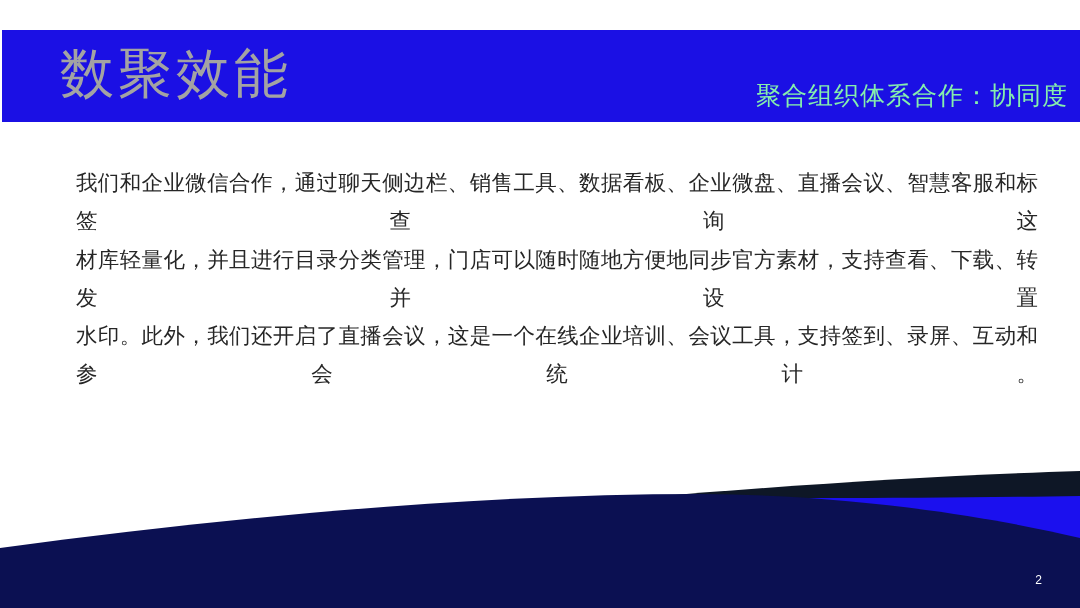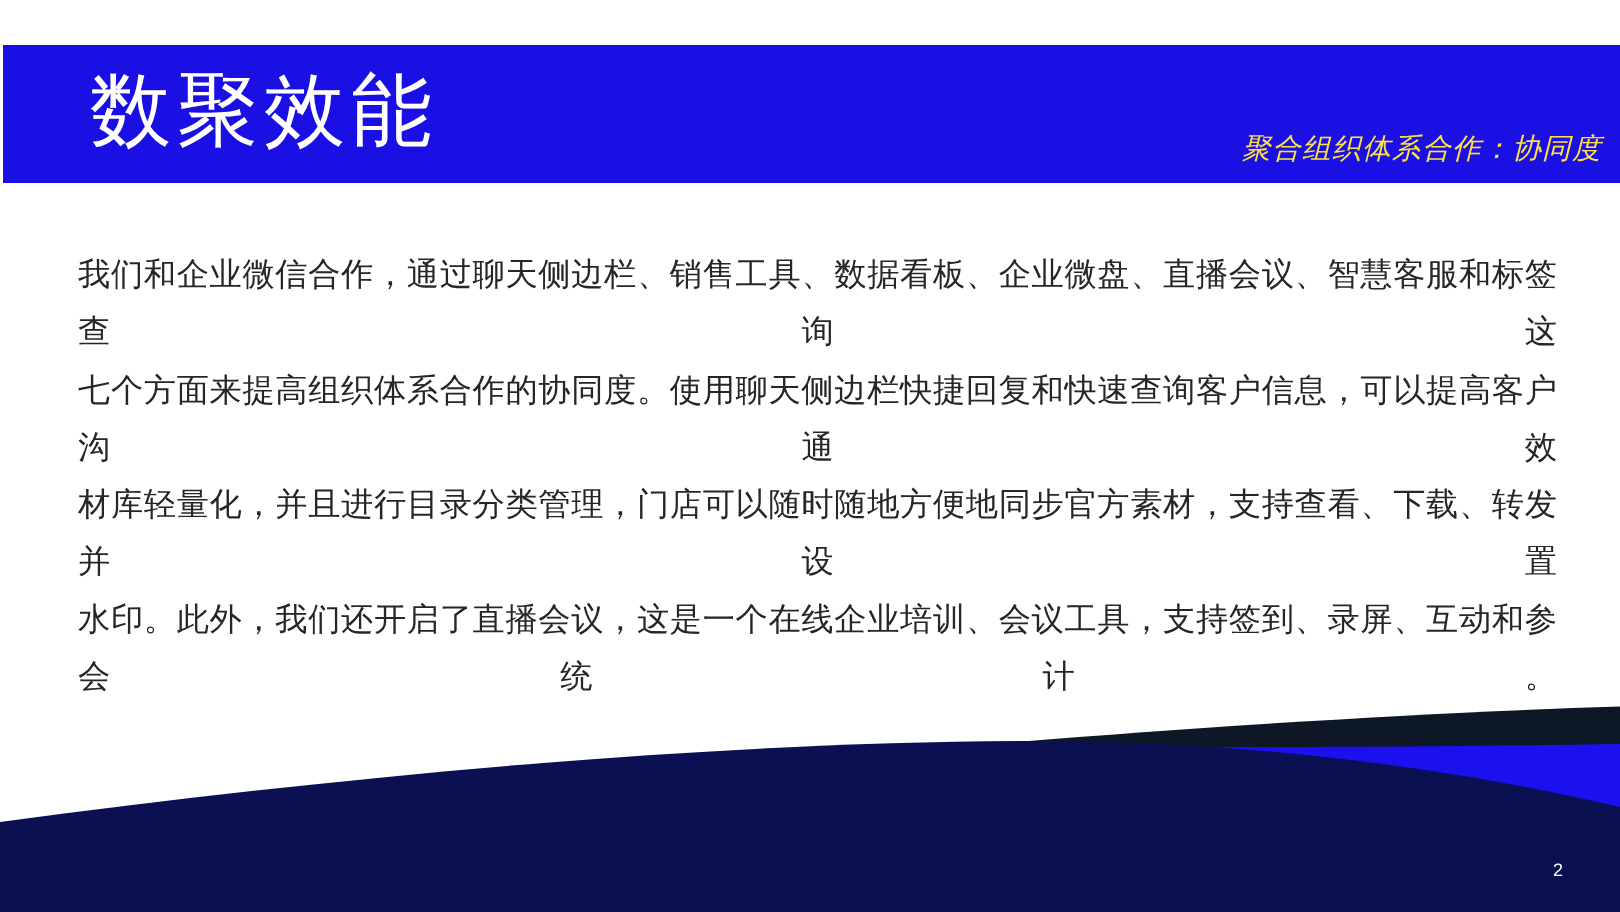--- a/index.html
+++ b/index.html
@@ -22,51 +22,51 @@
     left: 2px;
     right: 0;
     top: 30px;
     height: 92px;
     background: #1b10e4;
   }
   .slide-title {
     position: absolute;
     left: 58px;
     top: 8px;
-    color: #ffffff;
+    color: #a3a3a3;
     font-size: 54px;
     letter-spacing: 4px;
     font-weight: 400;
     white-space: nowrap;
   }
   .slide-subtitle {
     position: absolute;
     right: 12px;
     bottom: 10px;
-    color: #fde047;
-    font-size: 19px;
+    color: #86efac;
+    font-size: 25px;
     letter-spacing: 1px;
     white-space: nowrap;
-    font-style: italic;
   }
 
   
   .body-paragraph {
     position: absolute;
     left: 52px;
     top: 164px;
     width: 986px;
     color: #262626;
     font-size: 21.5px;
     line-height: 38.3px;
   }
   .para-line {
     text-align: justify;
     text-align-last: justify;
     white-space: normal;
+    margin-left: 24px;
   }
 
   
   .bottom-waves {
     position: absolute;
     left: 0;
     bottom: 0;
     width: 1080px;
     height: 140px;
     display: block;
@@ -86,21 +86,20 @@
 
 <div class="slide">
 
   <div class="header-bar">
     <div class="slide-title">数聚效能</div>
     <div class="slide-subtitle">聚合组织体系合作：协同度</div>
   </div>
 
   <div class="body-paragraph">
     <div class="para-line">我们和企业微信合作，通过聊天侧边栏、销售工具、数据看板、企业微盘、直播会议、智慧客服和标签查询这</div>
-    <div class="para-line">七个方面来提高组织体系合作的协同度。使用聊天侧边栏快捷回复和快速查询客户信息，可以提高客户沟通效</div>
     <div class="para-line">材库轻量化，并且进行目录分类管理，门店可以随时随地方便地同步官方素材，支持查看、下载、转发并设置</div>
     <div class="para-line">水印。此外，我们还开启了直播会议，这是一个在线企业培训、会议工具，支持签到、录屏、互动和参会统计。</div>
 
   </div>
 
   <svg class="bottom-waves" viewBox="0 0 1080 140" preserveAspectRatio="none" aria-hidden="true">
 
     <path d="M 650 29 C 790 17 950 7 1080 3 L 1080 32 C 950 33 790 31 650 29 Z" fill="#0e1726"></path>
 
     <path d="M 645 29 C 790 31 950 30 1080 28 L 1080 72 C 950 63 790 47 645 29 Z" fill="#1b10ee"></path>

